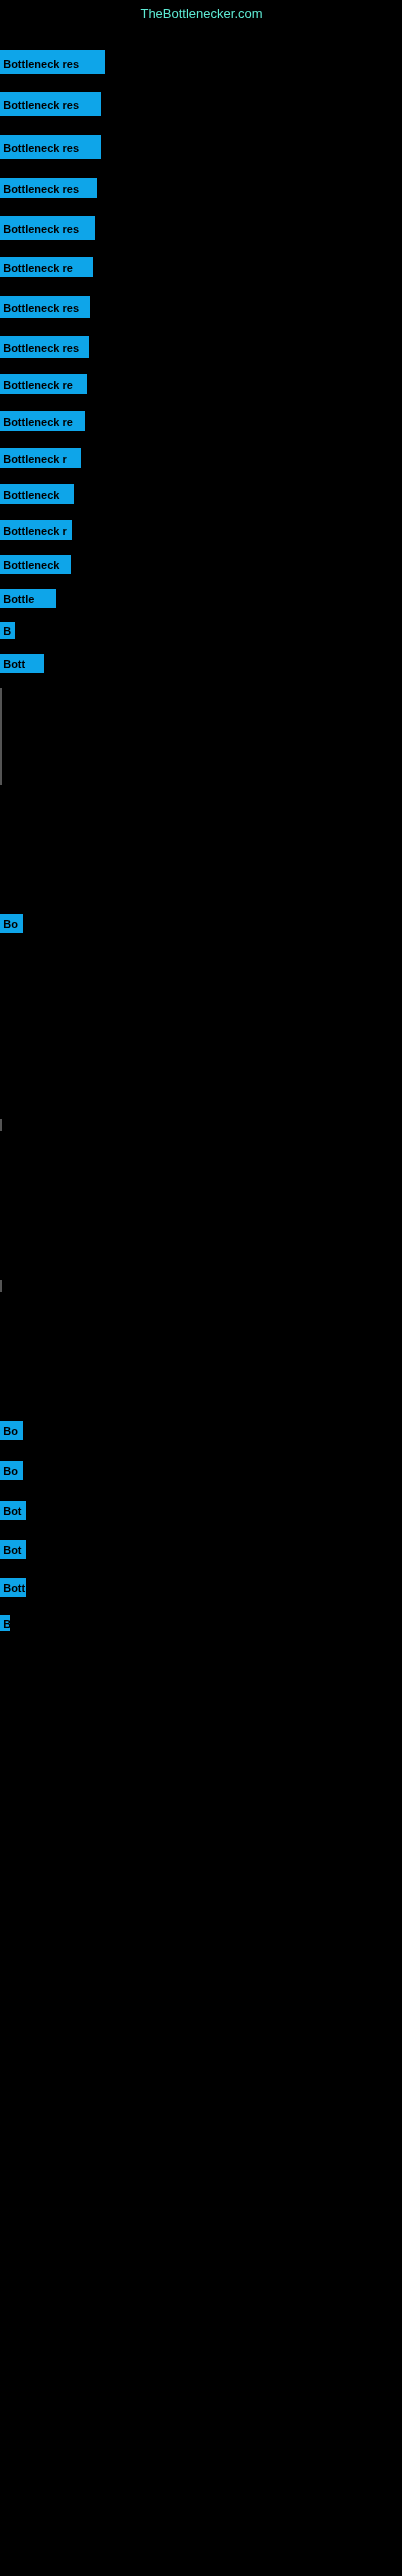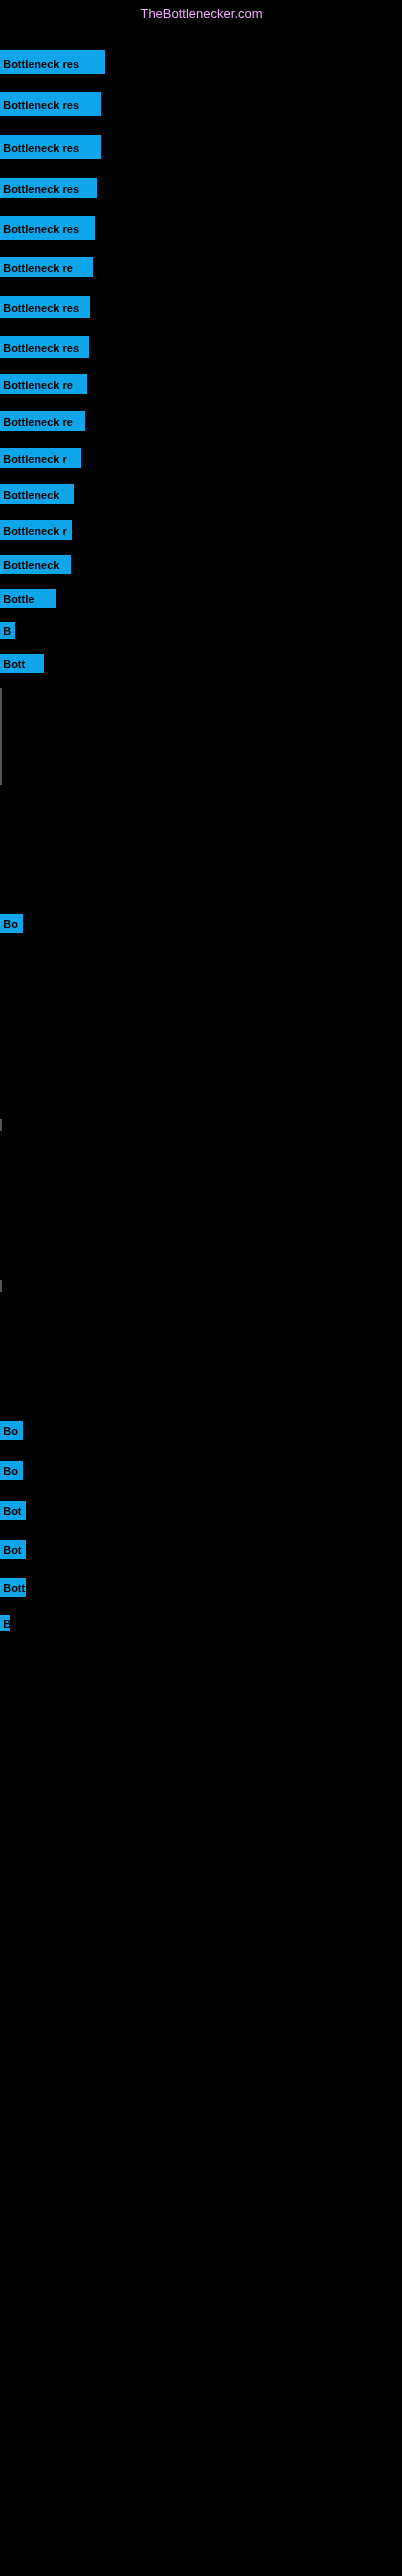--- a/index.html
+++ b/index.html
@@ -8,21 +8,21 @@
       box-sizing: border-box;
     }
     body {
       background-color: #000000;
       width: 403px;
       min-height: 2576px;
       font-family: Arial, sans-serif;
       position: relative;
     }
     .site-title {
-      color: #f0abfc;
+      color: #5eead4;
       text-align: center;
       font-size: 13px;
       padding: 6.4px 0;
       width: 100%;
     }
     .bar-container {
       position: absolute;
       left: 0;
       display: flex;
       align-items: center;

